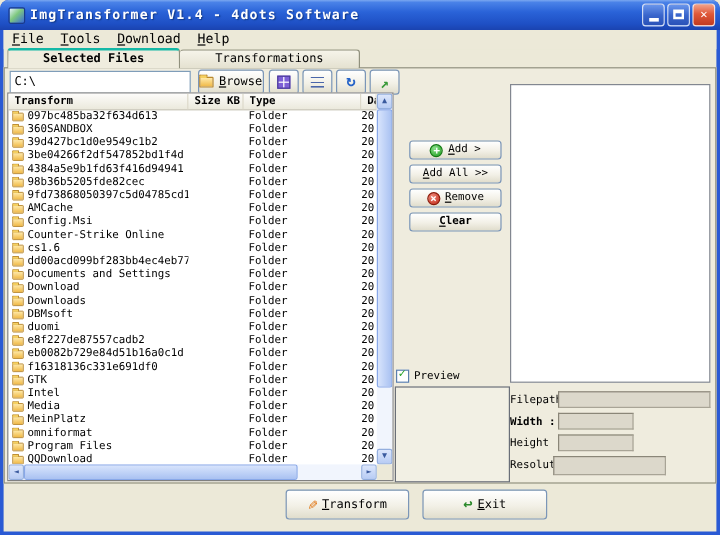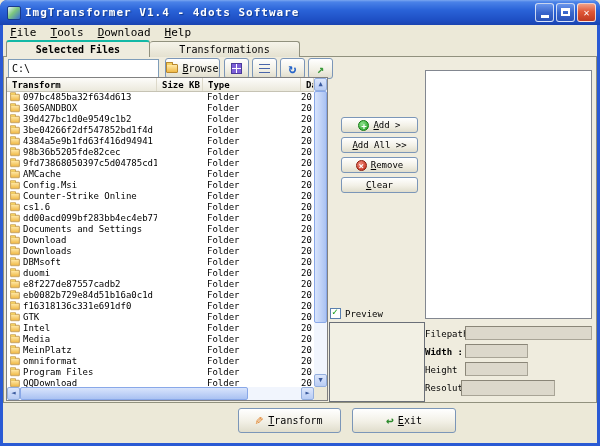--- a/index.html
+++ b/index.html
@@ -86,21 +86,21 @@
   .sb-thumb { position:absolute; border:1px solid #89a8e8; border-radius:2px;
     background:linear-gradient(90deg,#d8e4fc,#aac2f2); }
   .vscroll .up { top:0; left:0; } .vscroll .down { bottom:0; left:0; }
   .vscroll .sb-thumb { left:0; width:13px; top:13px; height:232px; background:linear-gradient(90deg,#d8e4fc,#aac2f2); }
   .hscroll .left { left:0; top:0; } .hscroll .right { right:0; top:0; }
   .hscroll .sb-thumb { top:0; height:13px; left:13px; width:228px; background:linear-gradient(180deg,#d8e4fc,#aac2f2); }
   .sb-corner { position:absolute; right:0; bottom:0; width:13px; height:13px; background:#ECE9D8; }
 
   
   .mid-btn { position:absolute; left:337px; width:77px; height:16px; font-size:9px; }
-  .mb1{top:60px;} .mb2{top:80px;} .mb3{top:100px;} .mb4{top:120px;}
+  .mb1{top:60px;} .mb2{top:80px;} .mb3{top:100px;} .mb4{top:120px;font-weight:bold;}
   .circ { width:11px; height:11px; border-radius:50%; color:#fff; font-size:9px; font-weight:bold;
     line-height:11px; text-align:center; flex:0 0 11px; }
   .circ.plus { background:radial-gradient(circle at 35% 30%,#8ae08a,#1e9e1e); border:1px solid #127812; }
   .circ.cross { background:radial-gradient(circle at 35% 30%,#f08a7a,#c02818); border:1px solid #8a1808; }
 
   
   .total-label { position:absolute; left:421px; top:15px; font-size:10px; }
   .target-listbox { position:absolute; left:421px; top:13px; width:167px; height:249px;
     border:1px solid #828790; background:#fff; }
   .preview-row { position:absolute; left:326px; top:251px; display:flex; align-items:center; gap:4px; font-size:9px; }

